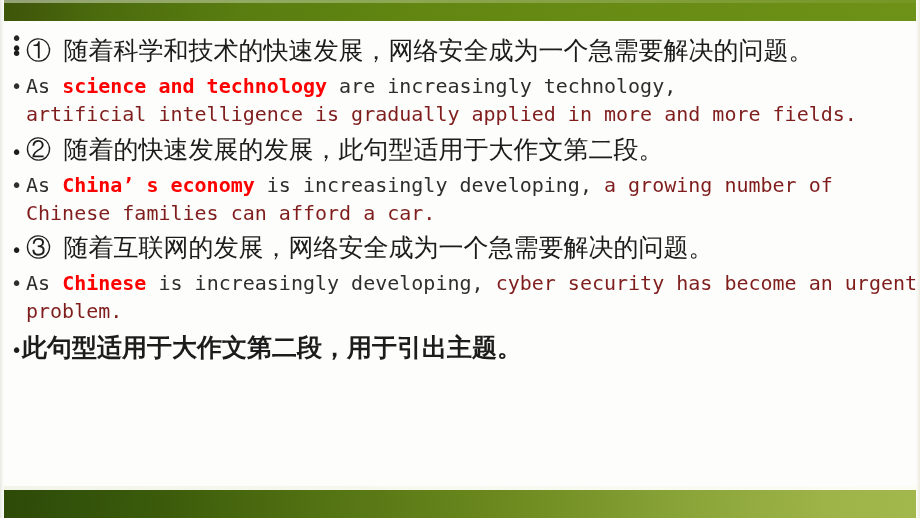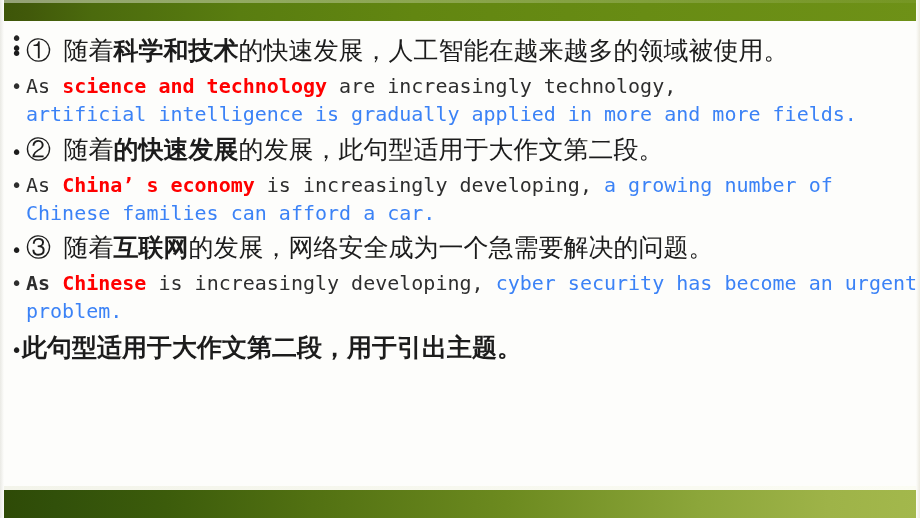--- a/index.html
+++ b/index.html
@@ -122,23 +122,23 @@
   .ln-mono {
     font-family: "DejaVu Sans Mono", "Liberation Mono", monospace;
     color: #262626;
   }
 
   .ln-cjk {
     font-family: "Liberation Serif", "DejaVu Serif", serif;
     color: #1c1c1c;
   }
 
-  .b { font-weight: bold; }
-
-  .red { color: #3b82f6; }
+  .b { font-weight: normal; }
+
+  .red { color: #7f1d1d; }
   .red-b { color: #ff0000; font-weight: bold; text-align: right; }
 
   
   #line1 {
     font-size: 23px;
     line-height: 30px;
     padding-top: 2px;
   }
   #line1 .bullet { font-size: 19px; top: 2px; }
 
@@ -232,21 +232,21 @@
       <span class="bullet">•</span>
     </div>
 
     <div class="bullet-line ln-cjk" id="line2">
       <span class="bullet">•</span>
     </div>
 
     <div class="bullet-line ln-cjk" id="line3">
       <span class="bullet">•</span>
       <span>①</span>
-      <span>&nbsp;</span><span>随着</span><span class="b">科学和技术</span><span>的快速发展，人工智能在越来越多的领域被使用。</span>
+      <span>&nbsp;</span><span>随着</span><span class="b">科学和技术</span><span>的快速发展，网络安全成为一个急需要解决的问题。</span>
     </div>
 
     <div class="bullet-line" id="line4">
       <span class="bullet">•</span>
       <span>As </span><span class="red-b">science and technology</span><span> are increasingly technology,</span>
       <span class="cont red">artificial intelligence is gradually applied in more and more fields.</span>
     </div>
 
     <div class="bullet-line ln-cjk" id="line5">
       <span class="bullet">•</span>

